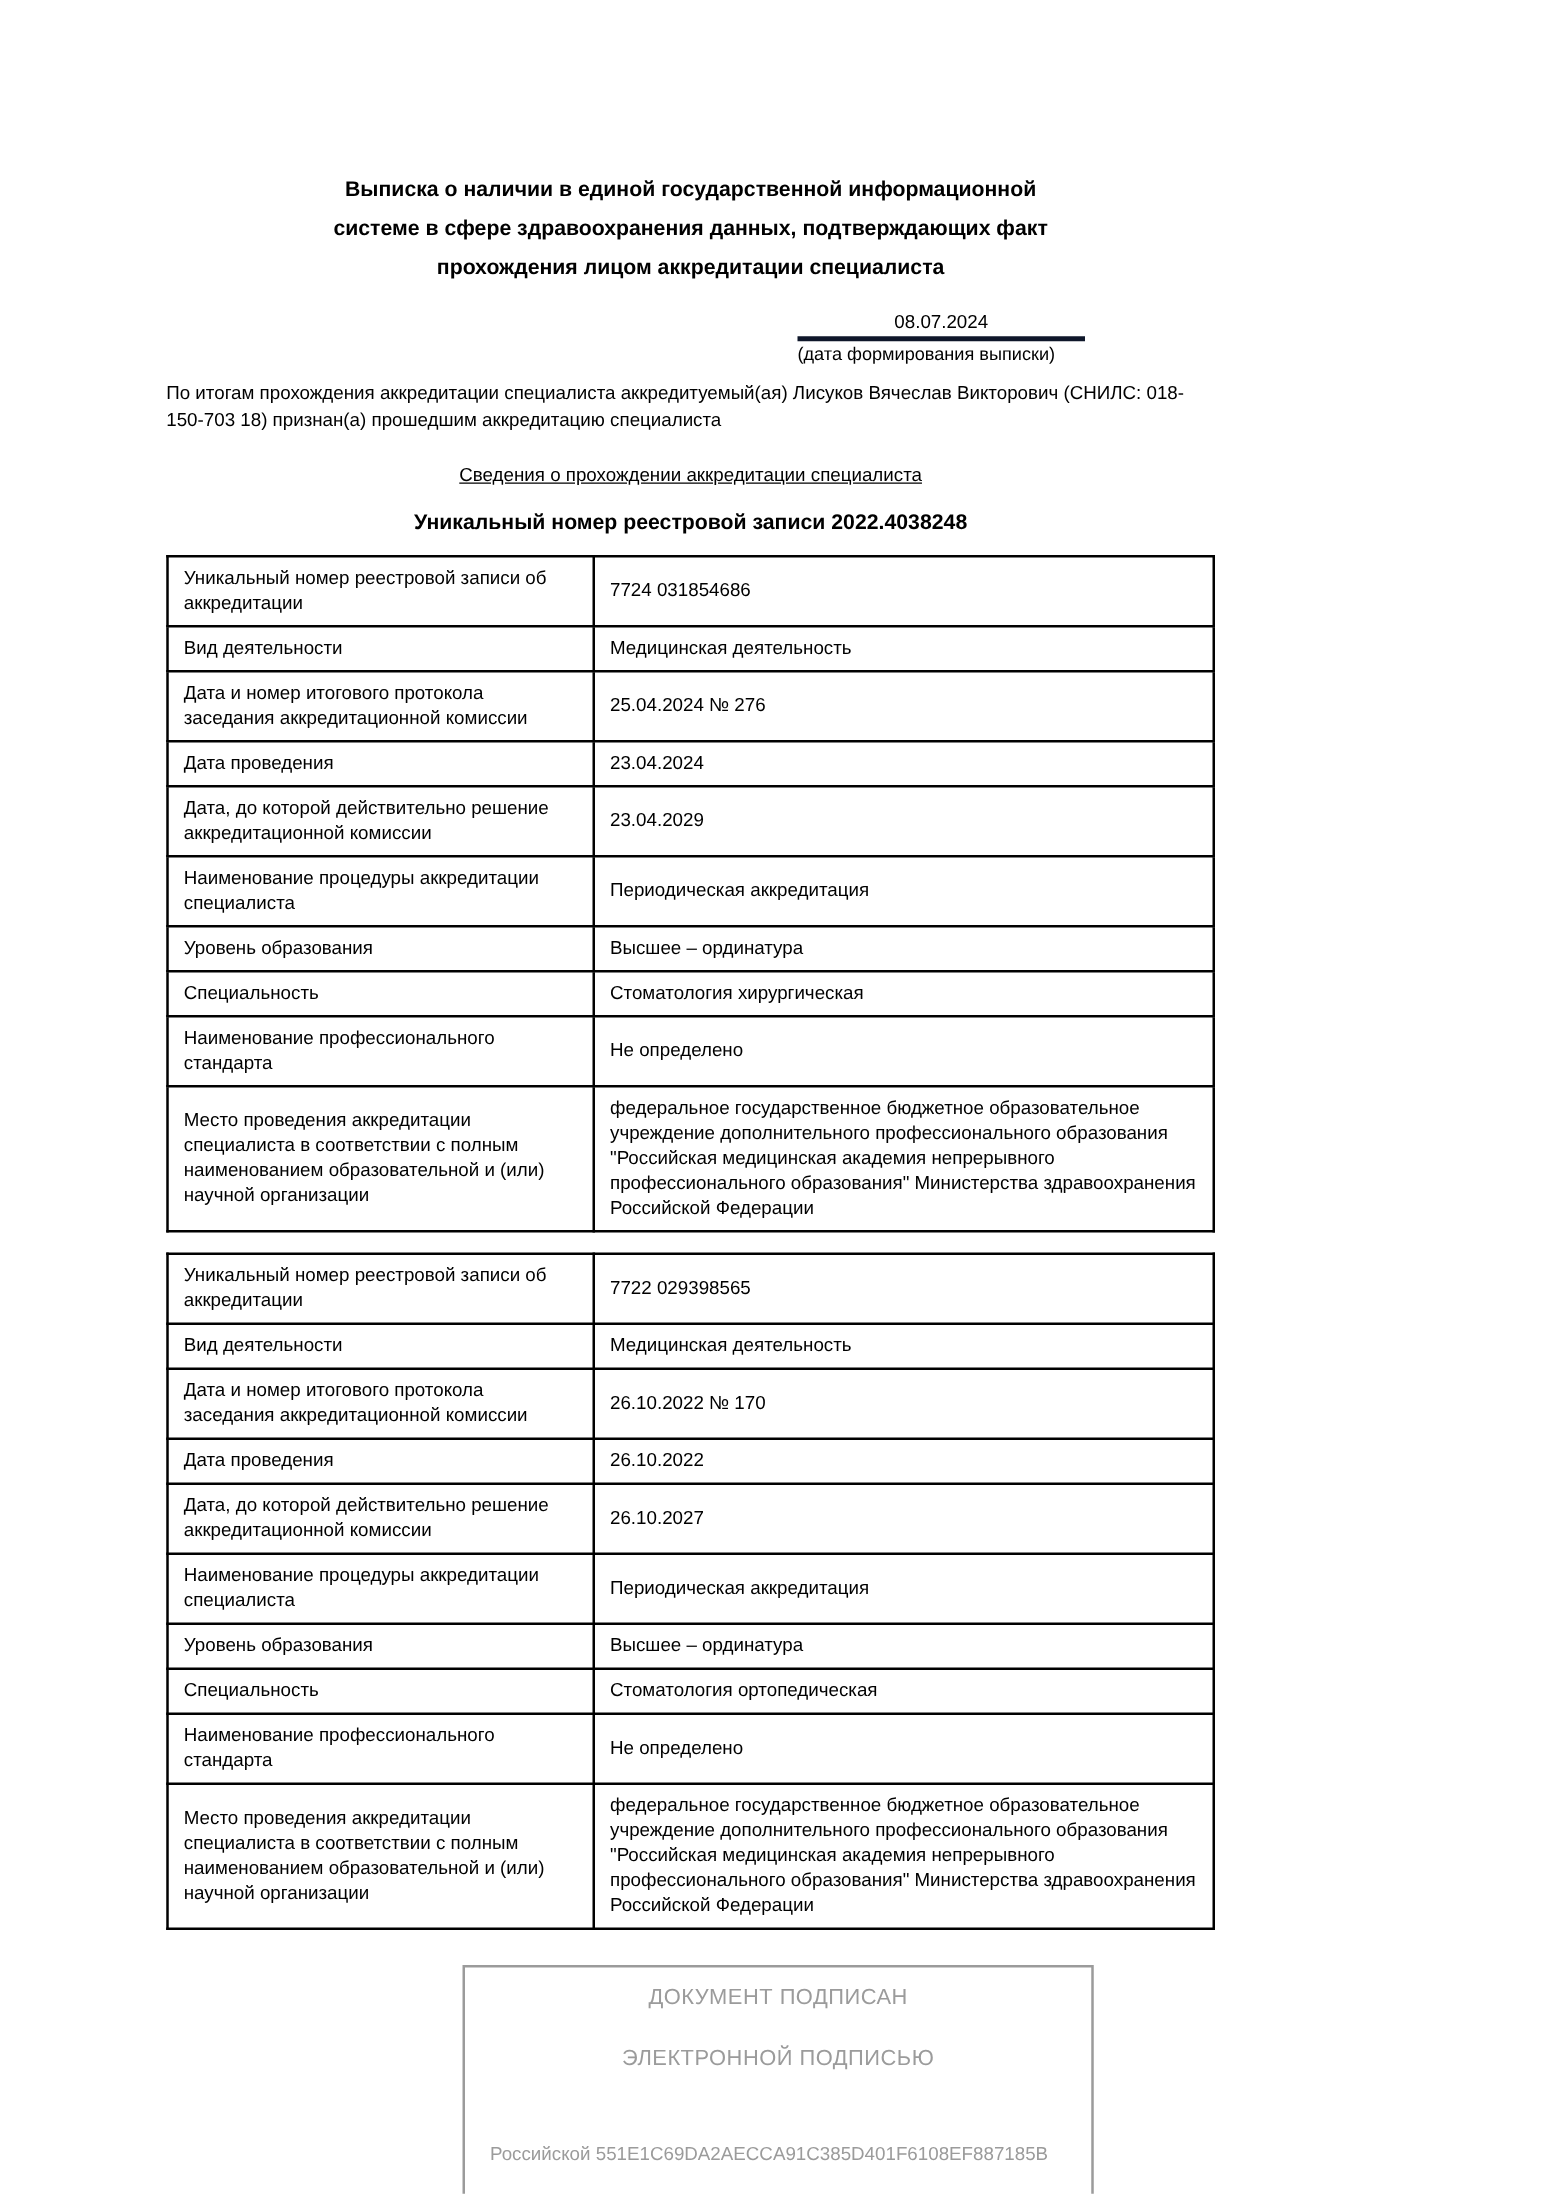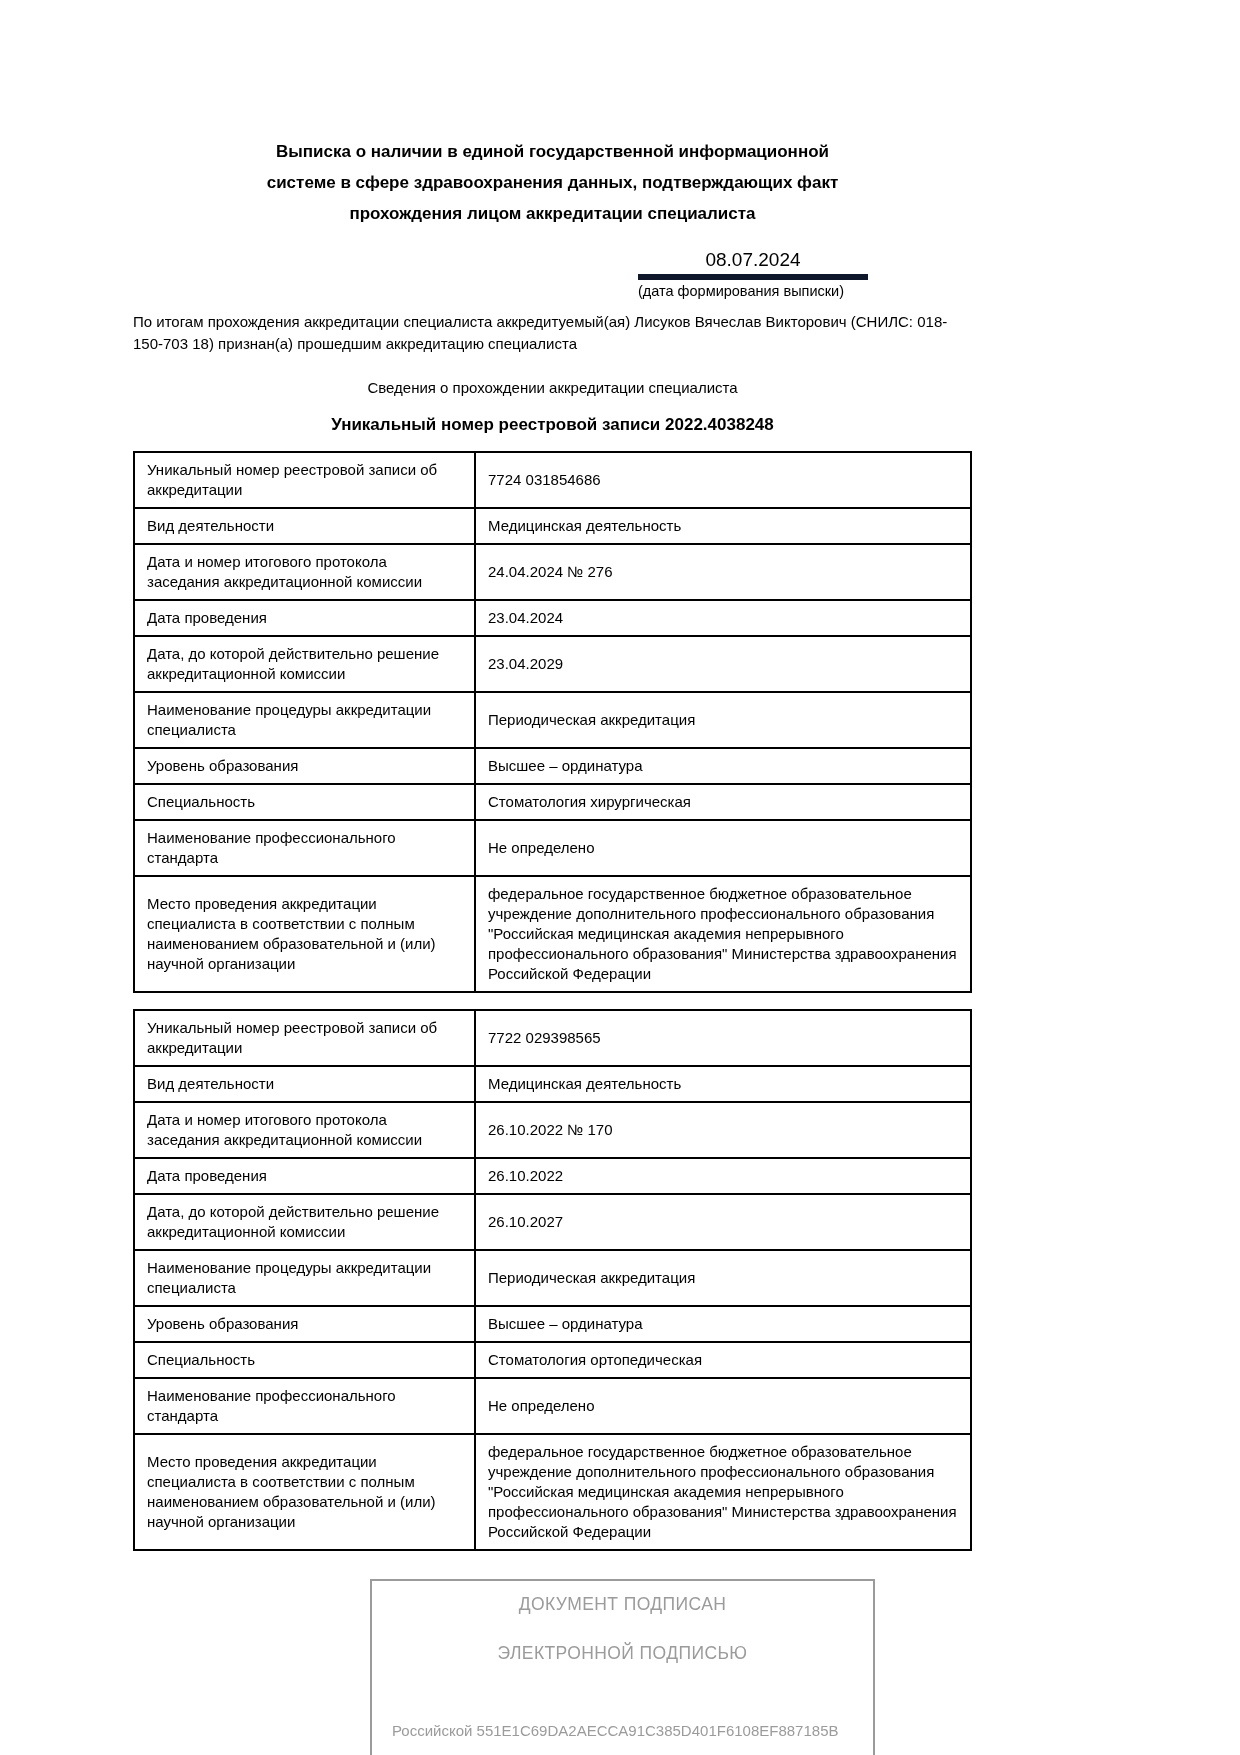--- a/index.html
+++ b/index.html
@@ -29,39 +29,40 @@
     line-height: 31px;
     text-align: center;
     white-space: pre-line;
   }
   .date-block {
     width: 230px;
     margin: 20px 0 0 505px;
   }
   .date-value {
     text-align: center;
-    font-size: 19px;
+    font-size: 15px;
     padding-bottom: 3px;
-    border-bottom: 6px solid #0f172a;
+    border-bottom: 4px solid #0f172a;
   }
   .date-caption {
     text-align: left;
     font-size: 14.5px;
     padding-top: 3px;
   }
   .intro {
     margin-top: 12px;
     text-align: left;
     font-size: 15px;
     line-height: 22px;
   }
   .section-heading {
     margin-top: 24px;
     text-align: center;
     font-size: 15px;
+    text-decoration: underline;
   }
   .registry-heading {
     margin-top: 19px;
     text-align: center;
     font-size: 17px;
     font-weight: bold;
   }
   table.acc {
     border-collapse: collapse;
     width: 839px;
@@ -126,21 +127,21 @@
         <tr>
           <td class="lbl">Уникальный номер реестровой записи об аккредитации</td>
           <td class="val">7724 031854686</td>
         </tr>
         <tr>
           <td class="lbl">Вид деятельности</td>
           <td class="val">Медицинская деятельность</td>
         </tr>
         <tr>
           <td class="lbl">Дата и номер итогового протокола заседания аккредитационной комиссии</td>
-          <td class="val">24.04.2024 № 276</td>
+          <td class="val">25.04.2024 № 276</td>
         </tr>
         <tr>
           <td class="lbl">Дата проведения</td>
           <td class="val">23.04.2024</td>
         </tr>
         <tr>
           <td class="lbl">Дата, до которой действительно решение аккредитационной комиссии</td>
           <td class="val">23.04.2029</td>
         </tr>
         <tr>

